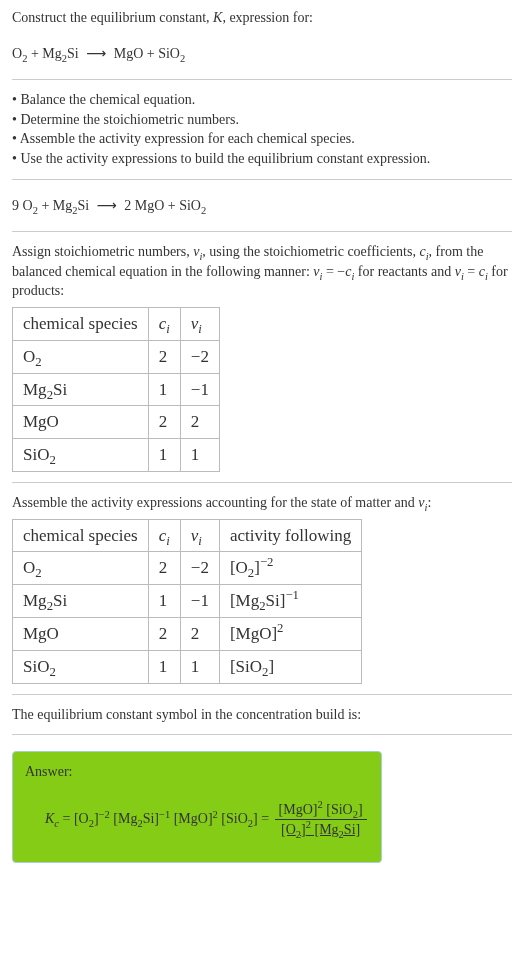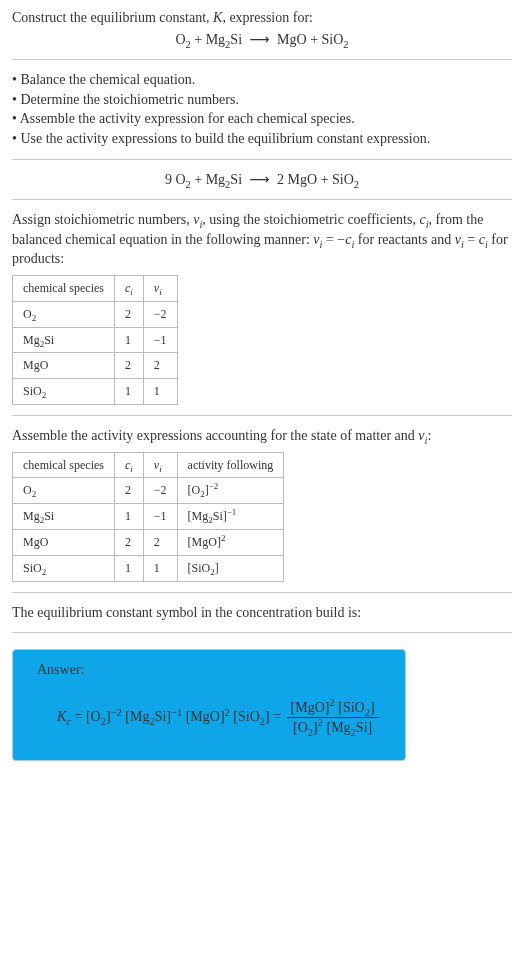--- a/index.html
+++ b/index.html
@@ -22,64 +22,64 @@
   }
   table.data {
     border-collapse: collapse;
     margin-top: 6px;
   }
   table.data th, table.data td {
     border: 1px solid #bbb;
     padding: 4px 10px;
     text-align: left;
     font-weight: normal;
-    font-size: 12px;
+    font-size: 17px;
   }
   table.data th {
     background: #fff;
   }
   .sub {
     font-size: 0.75em;
     vertical-align: sub;
     line-height: 0;
   }
   .sup {
     font-size: 0.75em;
     vertical-align: super;
     line-height: 0;
   }
   .italic {
     font-style: italic;
   }
   .answer-box {
-    background: #0ea5e9;
+    background: #84cc16;
     border: 1px solid #a8cdd8;
     border-radius: 4px;
-    padding: 10px 24px;
+    padding: 10px 12px;
     margin-top: 6px;
     display: inline-block;
   }
   .frac {
     display: inline-block;
     text-align: center;
     vertical-align: middle;
     margin: 12px 2px;
   }
   .frac .num {
     display: block;
     border-bottom: 1px solid #333;
     padding: 0 4px;
   }
   .frac .den {
     display: block;
     padding: 0 4px;
+    text-decoration: underline;
   }
   .eq-line {
-    margin: 2px 0;
-    text-align: center;
+    margin: 16px 0;
   }
   .arrow {
     padding: 0 4px;
   }
   .nowrap { white-space: nowrap; }
 </style>
 </head>
 <body>
 
 <div class="section">

